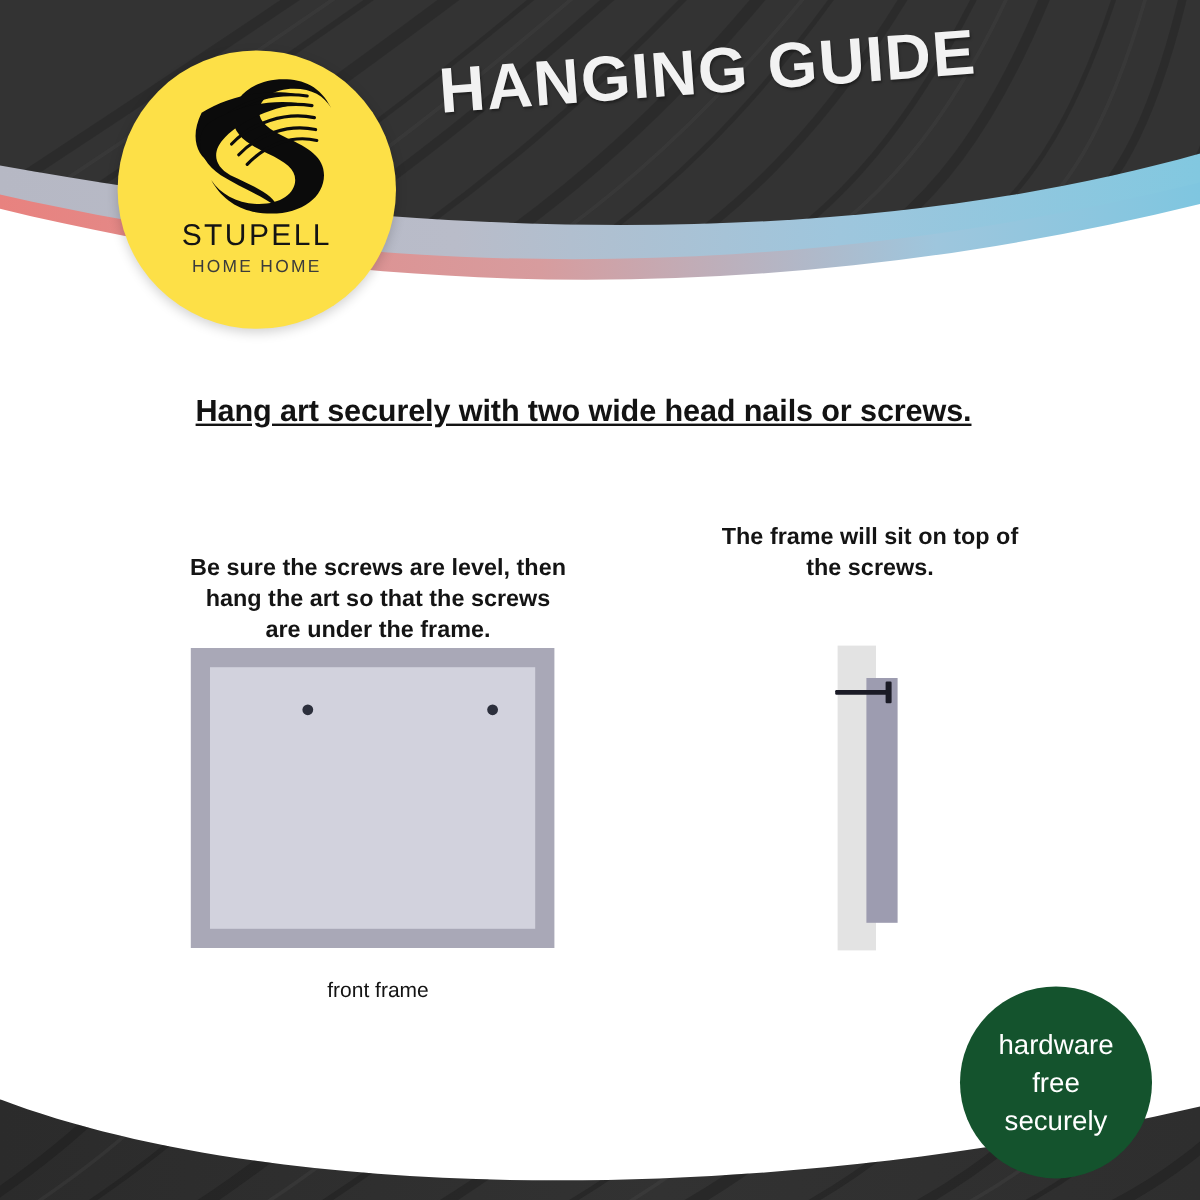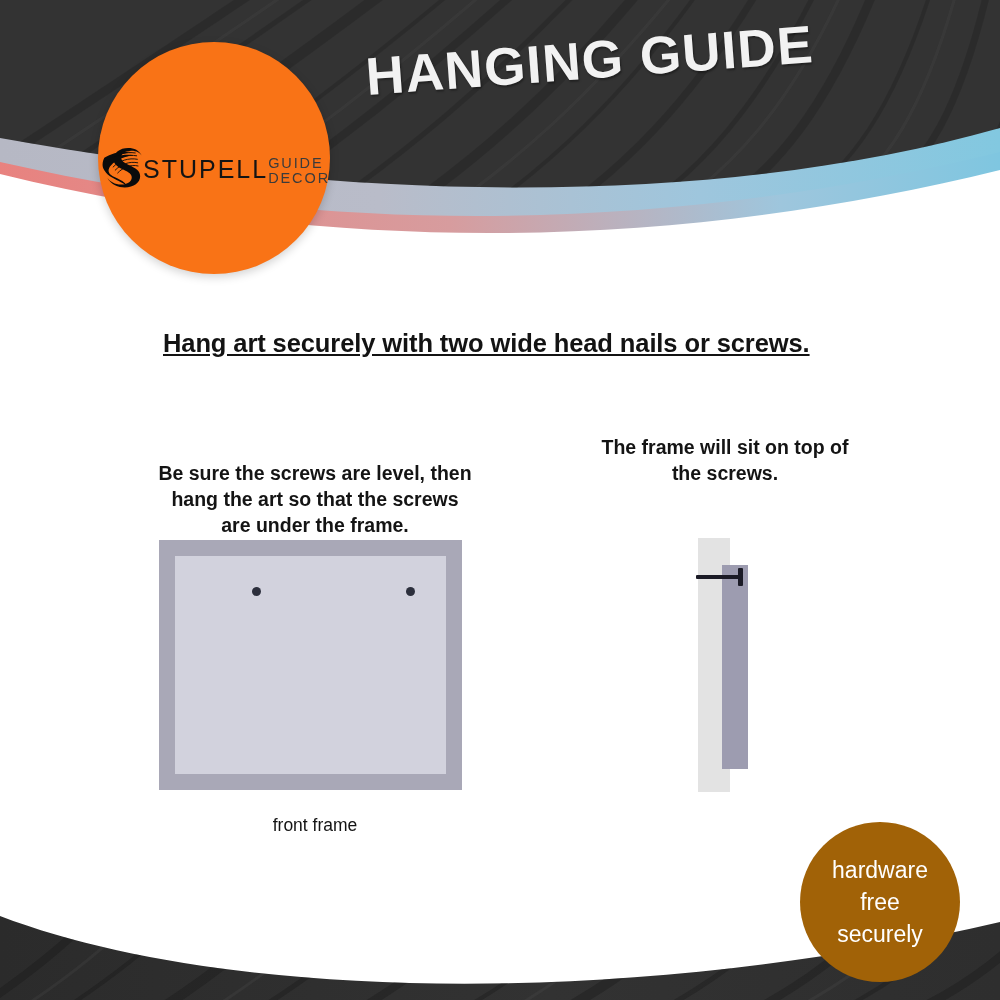--- a/index.html
+++ b/index.html
@@ -19,24 +19,25 @@
   
   .layer { position:absolute; left:0; top:0; width:1000px; height:1000px; }
   .layer svg { display:block; width:1000px; height:1000px; }
 
   
   #logo-badge {
     position:absolute;
     left:98px; top:42px;
     width:232px; height:232px;
     border-radius:50%;
-    background:#f97316;
+    background:#fde047;
     box-shadow:0 3px 10px rgba(0,0,0,0.18);
     z-index:8;
     display:flex;
+    flex-direction:column;
     align-items:center;
     justify-content:flex-start;
     padding-top:18px;
   }
   #logo-mark { width:128px; height:120px; }
   #logo-wordmark {
     font-size:25px;
     letter-spacing:2.0px;
     color:#141414;
     font-weight:400;
@@ -164,21 +165,21 @@
     background:#1b1b26;
     border-radius:1px;
   }
 
   
   #hardware-badge {
     position:absolute;
     left:800px; top:822px;
     width:160px; height:160px;
     border-radius:50%;
-    background:#a16207;
+    background:#14532d;
     z-index:9;
     display:flex;
     flex-direction:column;
     align-items:center;
     justify-content:center;
     color:#ffffff;
     font-size:23px;
     line-height:32px;
     font-weight:400;
     text-align:left;
@@ -293,21 +294,21 @@
         <path d="M38,50 C56,32 84,24 110,28"></path>
         <path d="M43,60 C60,42 88,33 112,38"></path>
         <path d="M49,69 C65,52 90,43 113,48"></path>
         <path d="M56,77 C71,61 93,52 114,57"></path>
       </g>
       <path d="M22,44 C42,30 72,22 100,26 C76,30 52,40 38,54
                C26,66 28,78 42,86 C64,96 80,104 80,112
                C70,104 50,96 34,86 C16,74 12,56 22,44 Z" fill="#0b0b0b"></path>
     </svg>
     <div id="logo-wordmark">STUPELL</div>
-    <div id="logo-subwordmark">GUIDE DECOR</div>
+    <div id="logo-subwordmark">HOME HOME</div>
   </div>
 
   <div id="header-title">HANGING GUIDE</div>
 
 
   <div id="lead-instruction">Hang art securely with two wide head nails or screws.</div>
 
   <div id="front-caption" class="diagram-caption">Be sure the screws are level, then hang the art so that the screws are under the frame.</div>
 
   <div id="front-view-diagram">

